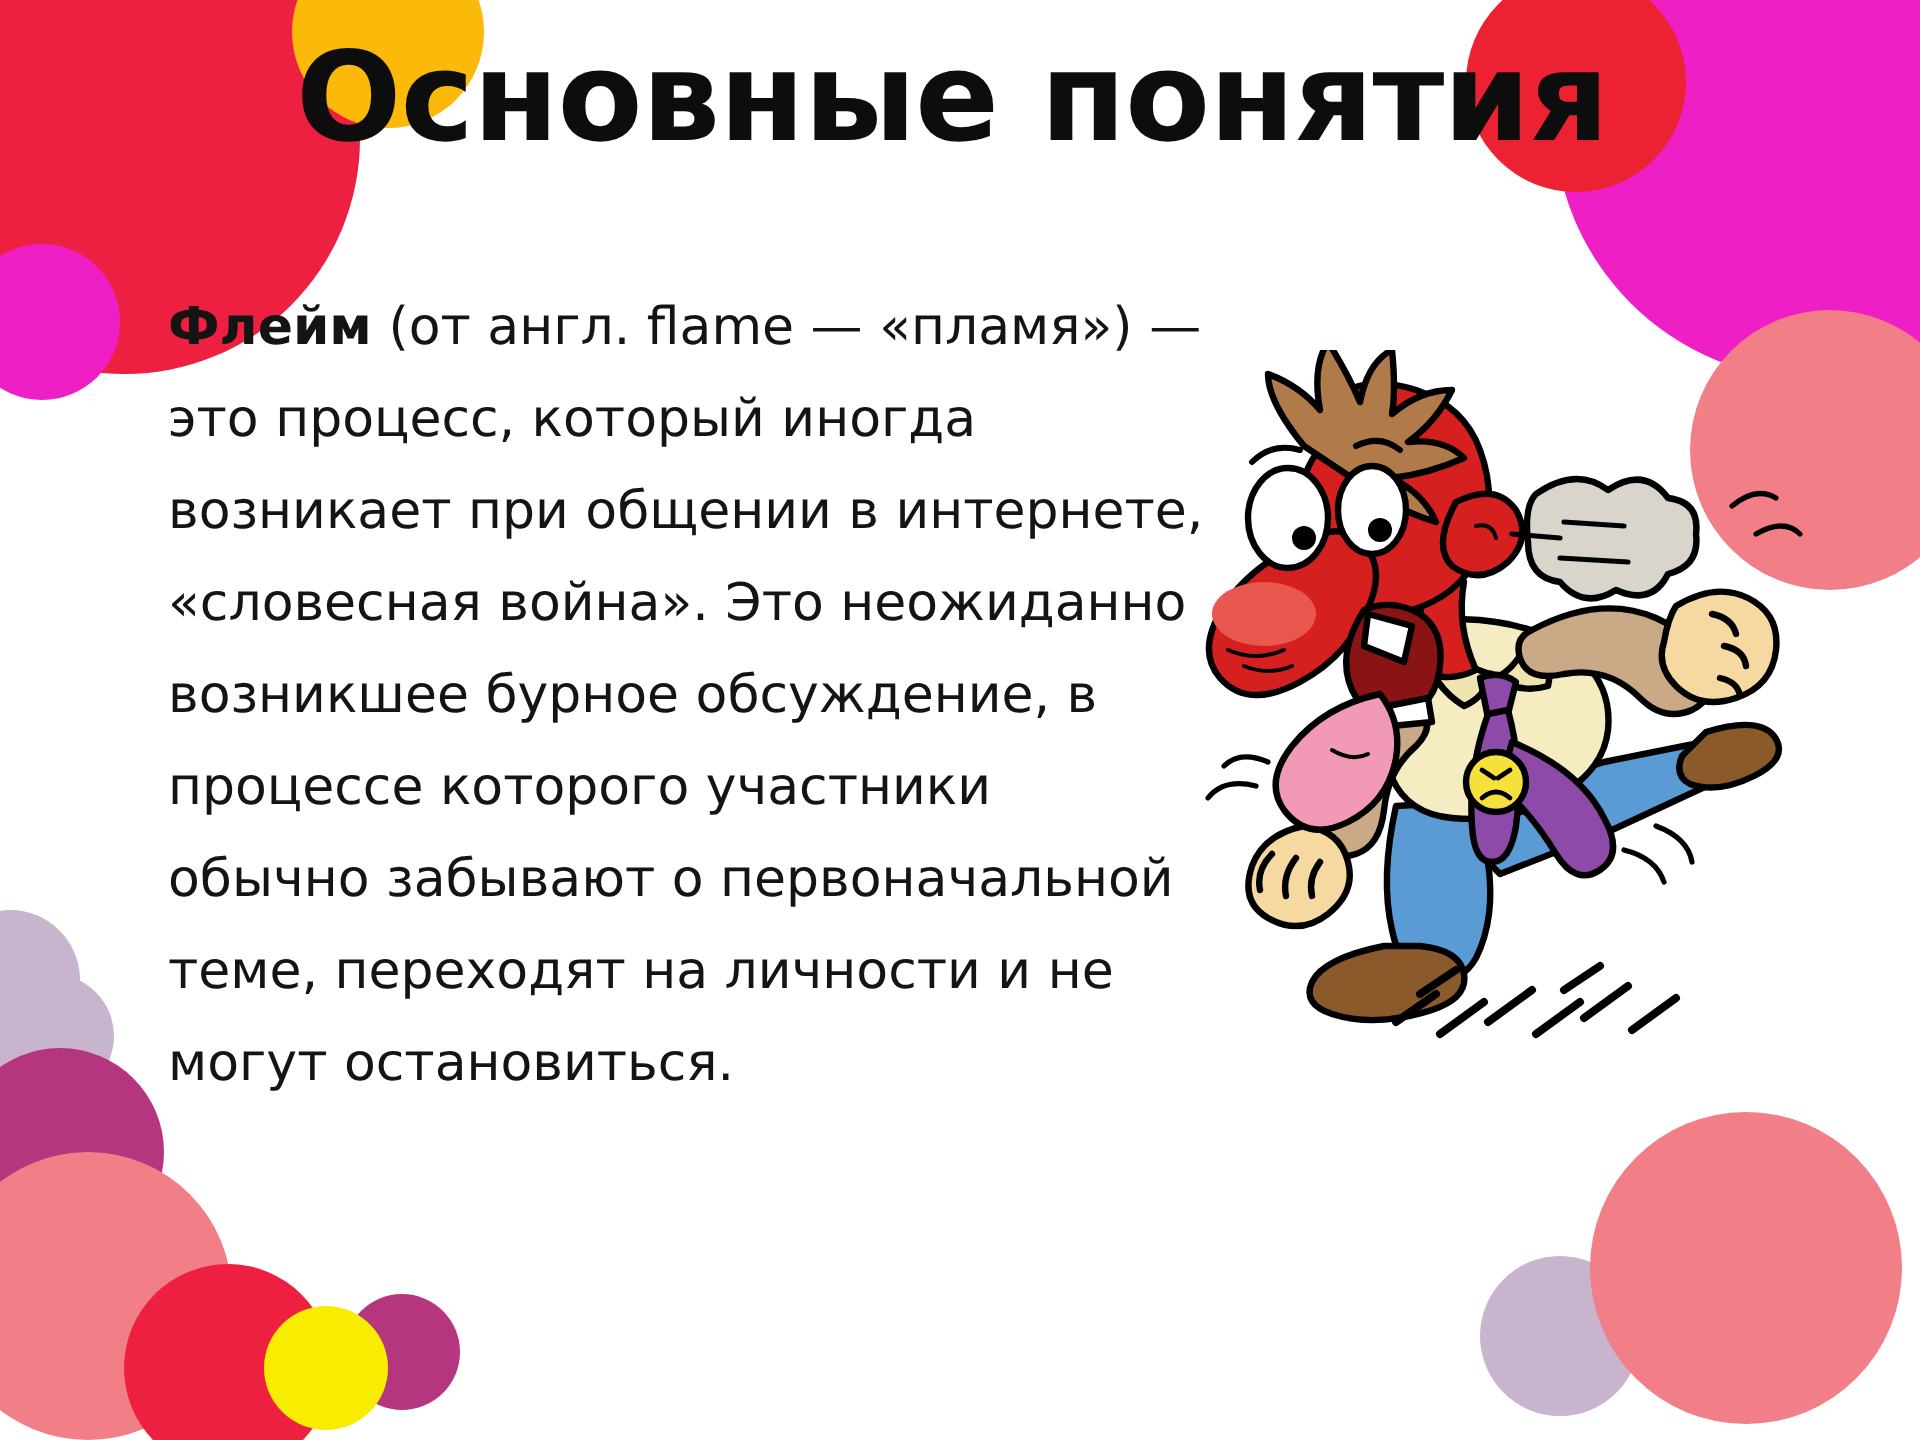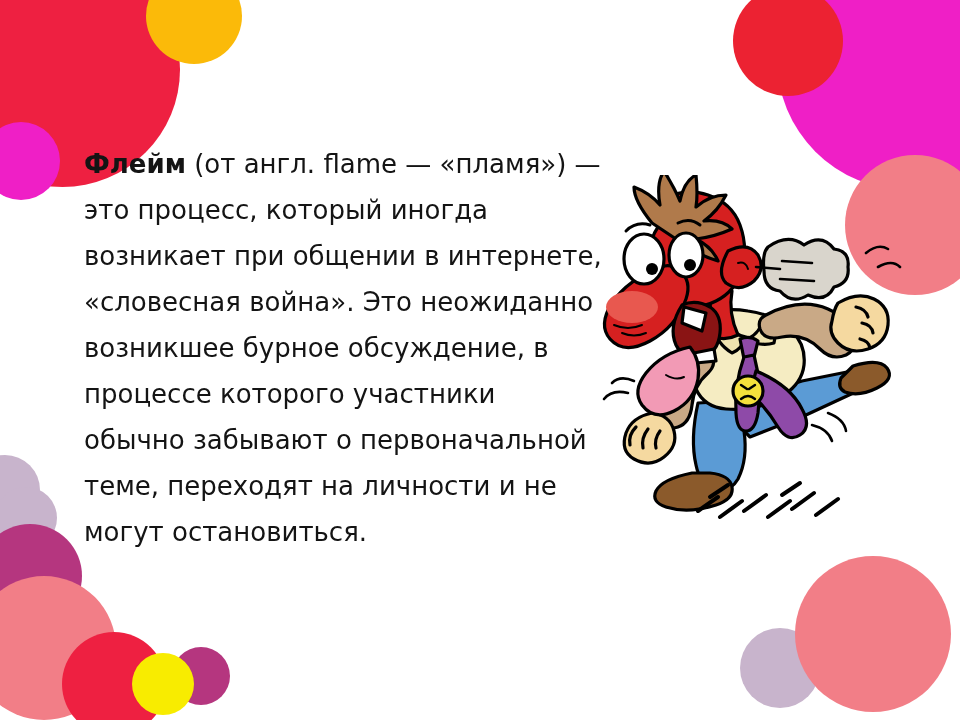--- a/index.html
+++ b/index.html
@@ -105,20 +105,21 @@
   <div class="deco c-lav-bl"></div>
   <div class="deco c-pur-bl"></div>
   <div class="deco c-sal-bl"></div>
   <div class="deco c-red-bl"></div>
   <div class="deco c-pur-bl2"></div>
   <div class="deco c-yel-bl"></div>
 
   <div class="deco c-lav-br"></div>
   <div class="deco c-sal-br"></div>
 
+  <div id="title">Основные понятия</div>
 
   <div id="body-text">
     <b>Флейм</b><span> (от англ. flame — «пламя») — это процесс, который иногда возникает при общении в интернете, «словесная война». Это неожиданно возникшее бурное обсуждение, в процессе которого участники обычно забывают о первоначальной теме, переходят на личности и не могут остановиться.</span>
   </div>
 
   <div id="cartoon">
     <svg viewBox="0 0 360 355" xmlns="http://www.w3.org/2000/svg">
       <g stroke="#000" stroke-width="3.2" stroke-linejoin="round" stroke-linecap="round">
 
         <path d="M150 232 L232 206 L282 196 L292 214 L236 240 L180 262 Z" fill="#5b9bd5"></path>

